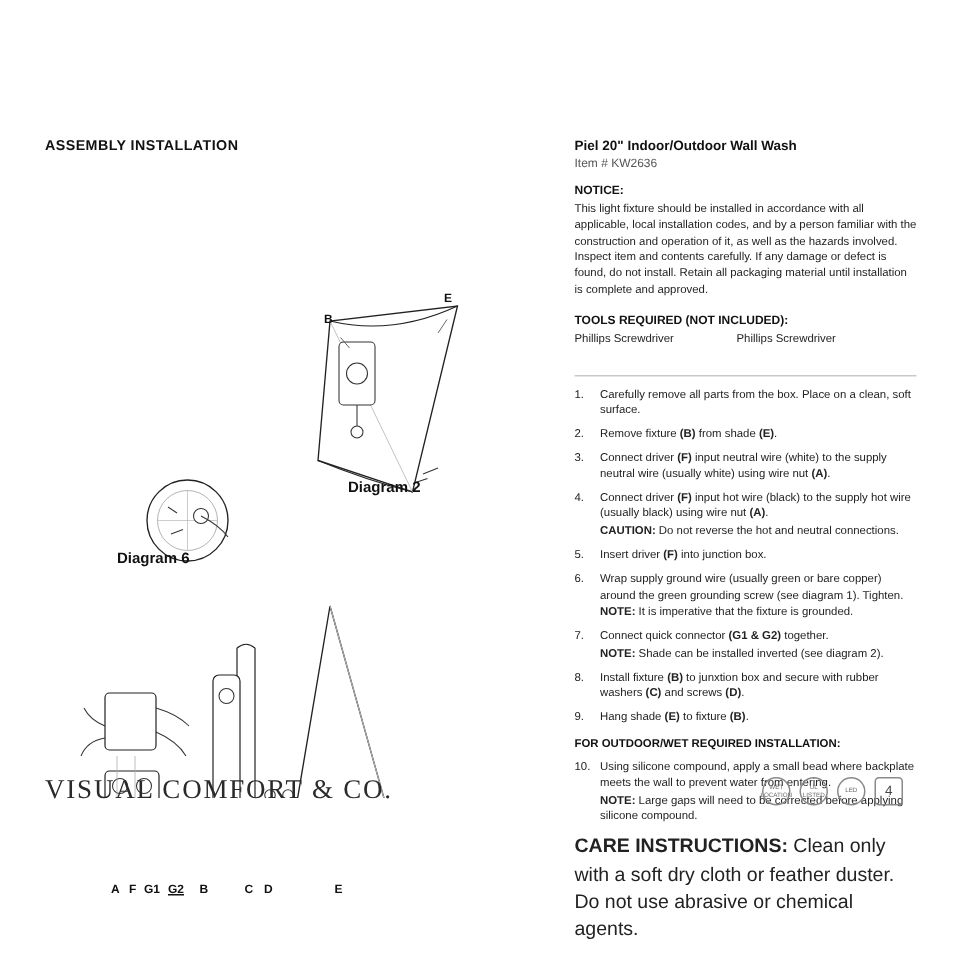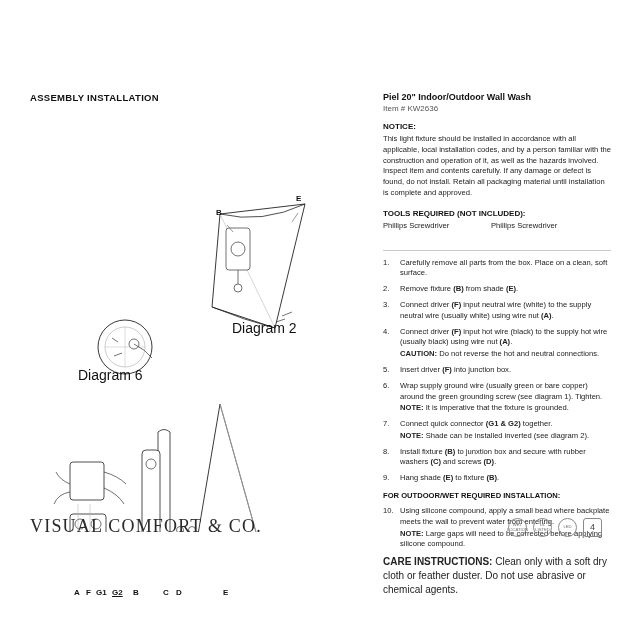--- a/index.html
+++ b/index.html
@@ -38,22 +38,22 @@
   .diagram-area {
     position: absolute;
     left: 0;
     top: 40px;
     width: 330px;
     height: 400px;
   }
 
   .diagram-label {
     position: absolute;
-    font-size: 14px;
-    font-weight: normal;
+    font-size: 10px;
+    font-weight: bold;
     color: #111;
   }
   .part-letter {
     position: absolute;
     font-size: 8px;
     font-weight: bold;
     color: #111;
   }
 
   .brand {
@@ -134,21 +134,21 @@
     margin-top: 1px;
   }
   b { font-weight: bold; }
   .outdoor-head {
     font-size: 7.6px;
     font-weight: bold;
     color: #111;
     margin: 7px 0 4px 0;
   }
   .care {
-    font-size: 10px;
+    font-size: 13px;
     line-height: 1.42;
     color: #222;
   }
 
   .cert-row {
     position: absolute;
     left: 508px;
     top: 518px;
     display: flex;
     gap: 6px;

